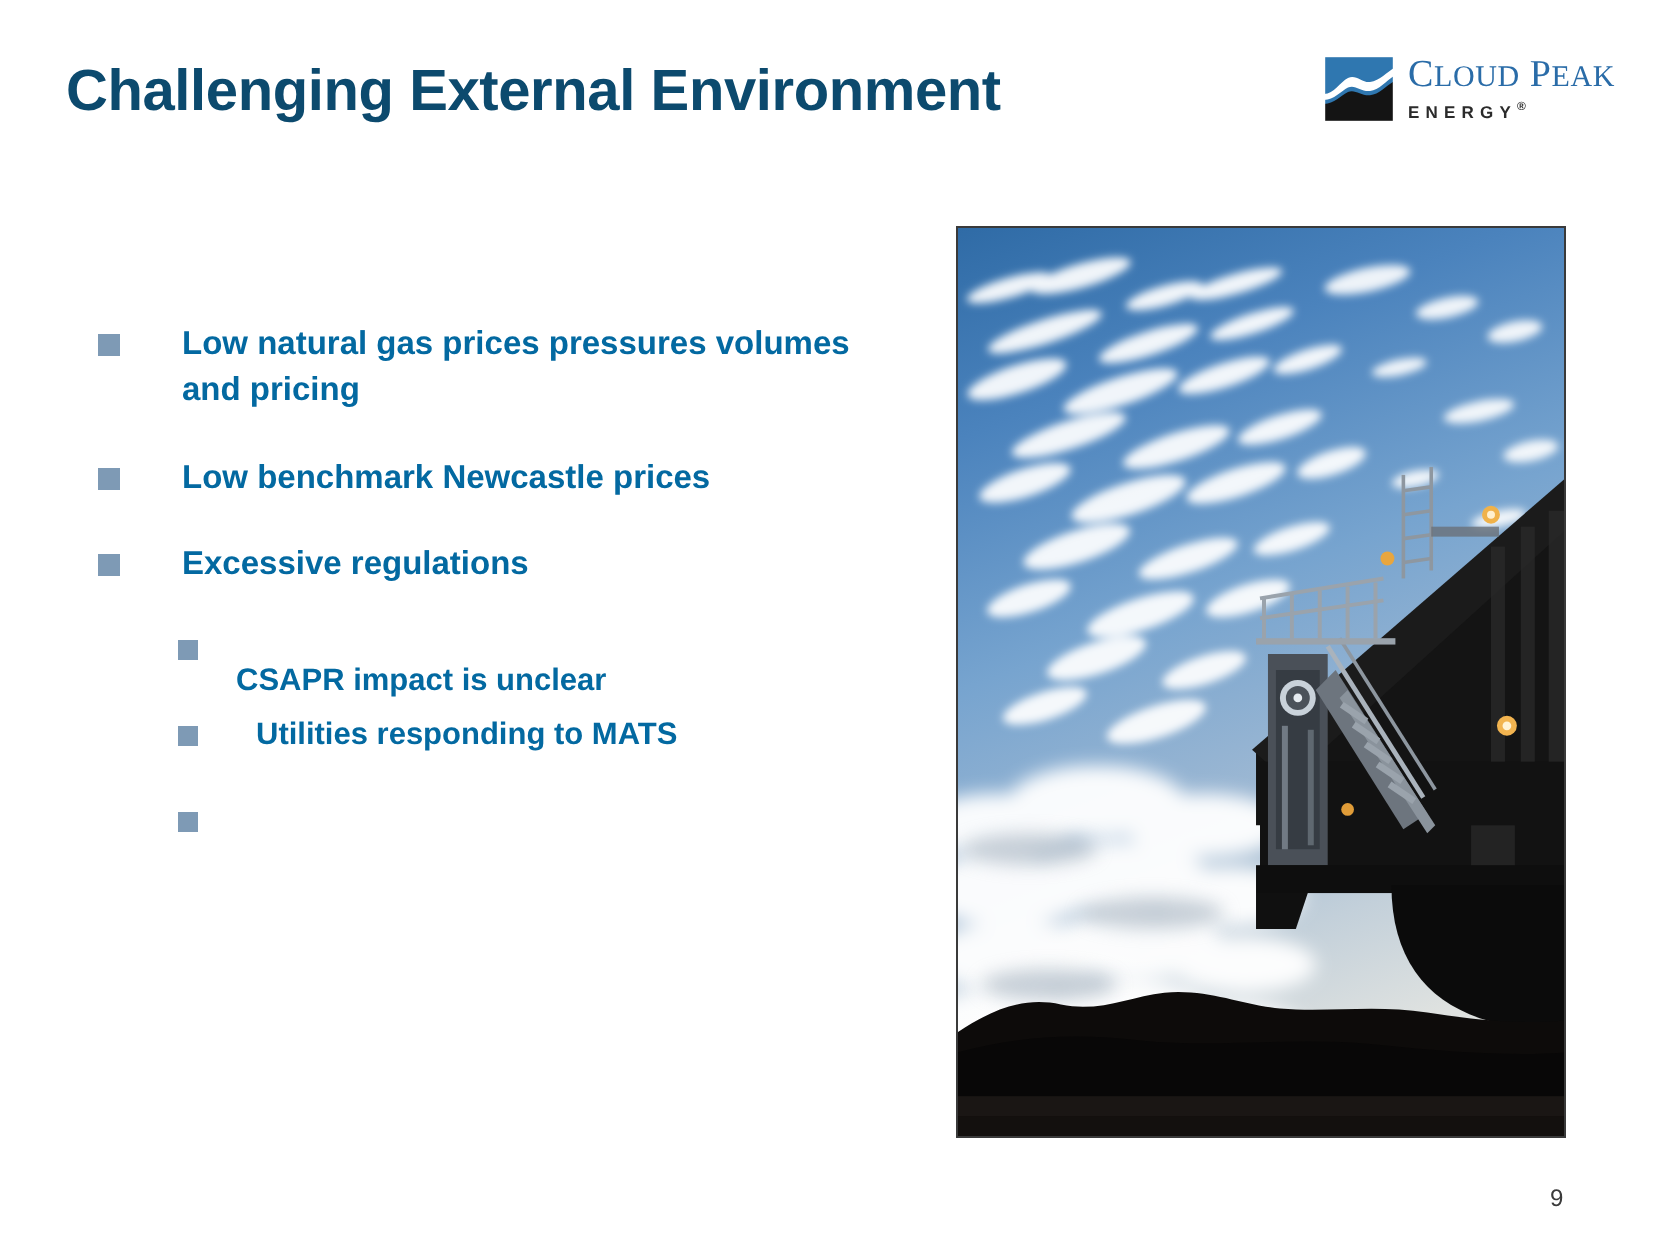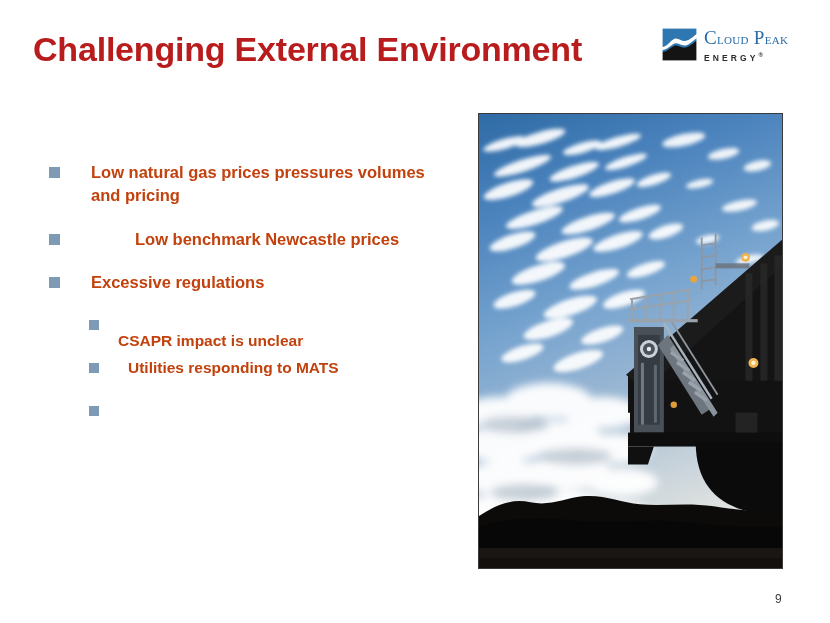--- a/index.html
+++ b/index.html
@@ -17,23 +17,23 @@
     height: 623px;
     background: #ffffff;
     overflow: hidden;
   }
 
   
   #slide-title {
     position: absolute;
     left: 33px;
     top: 31px;
-    font-size: 34px;
+    font-size: 29px;
     font-weight: bold;
-    color: #b91c1c;
+    color: #0c4a6e;
     letter-spacing: -0.2px;
     line-height: 1.1;
     white-space: nowrap;
   }
 
   
   #logo {
     position: absolute;
     left: 662px;
     top: 27px;
@@ -57,21 +57,21 @@
   #logo-cloudpeak {
     font-family: "Liberation Serif", serif;
     font-size: 19px;
     font-weight: normal;
     color: #2a6ca8;
     letter-spacing: 0.3px;
     line-height: 21px;
     white-space: nowrap;
   }
   #logo-cloudpeak .cap { font-size: 19px; }
-  #logo-cloudpeak .sm  { font-size: 11px; margin-top: 36px; }
+  #logo-cloudpeak .sm  { font-size: 15px; margin-top: 36px; }
   #logo-energy {
     font-family: "Liberation Sans", sans-serif;
     font-size: 8.5px;
     font-weight: bold;
     color: #2b2b2b;
     letter-spacing: 3.1px;
     margin-top: 1px;
     white-space: nowrap;
   }
   #logo-energy .reg {
@@ -101,35 +101,35 @@
     height: 11px;
     margin-top: 6px;
   }
   .lvl2 .bullet-mark {
     width: 10px;
     height: 10px;
     margin-top: 6px;
   }
   .bullet-text {
     font-weight: bold;
-    color: #c2410c;
+    color: #0369a1;
   }
   .lvl1 .bullet-text {
     font-size: 16.5px;
     line-height: 23px;
     margin-left: 31px;
   }
   .lvl2 .bullet-text {
     font-size: 15.5px;
     line-height: 22px;
     margin-left: 29px;
   }
 
   #b1 { left: 49px; top: 161px; width: 400px; }
-  #b2 { left: 49px; top: 228px; width: 400px; gap: 44px; }
+  #b2 { left: 49px; top: 228px; width: 400px; }
   #b3 { left: 49px; top: 271px; width: 400px; }
   #s1 { left: 89px; top: 314px; width: 380px; flex-direction: column; }
   #s2 { left: 89px; top: 357px; width: 380px; text-align: right; }
   #s3 { left: 89px; top: 400px; width: 380px; }
 
   
   #photo {
     position: absolute;
     left: 478px;
     top: 113px;

